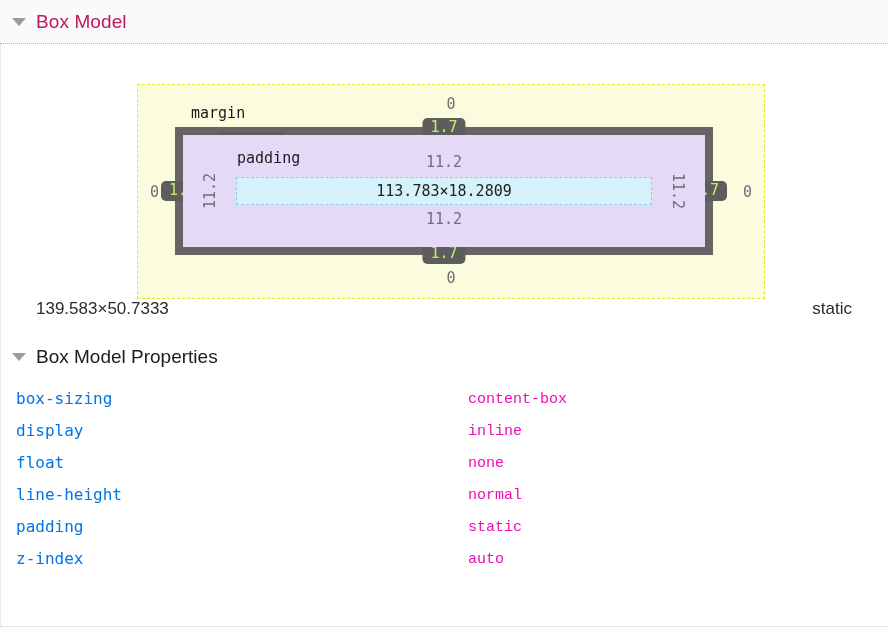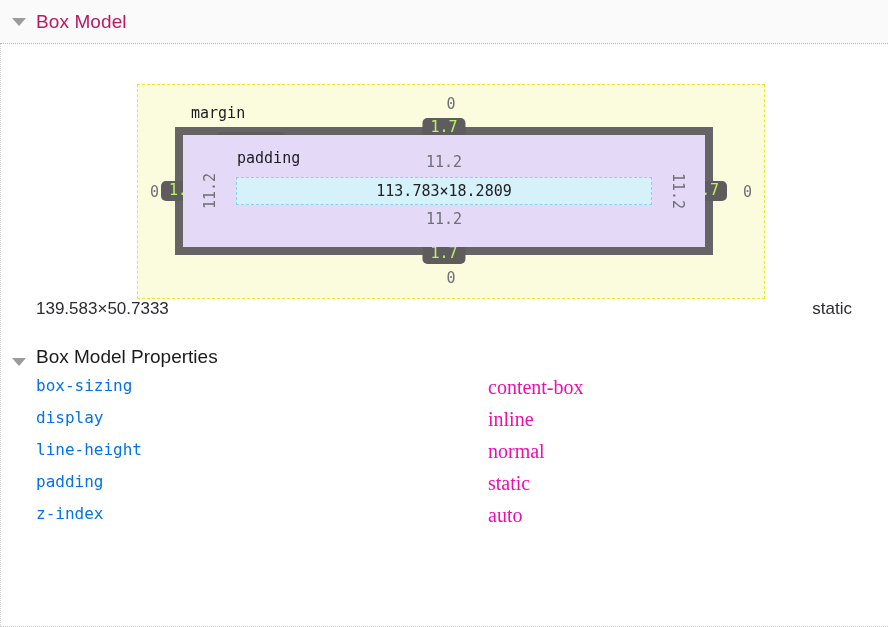--- a/index.html
+++ b/index.html
@@ -195,52 +195,52 @@
   }
   .summary-position {
     font-size: 17px;
     color: #2b2b30;
     font-family: "Liberation Sans", sans-serif;
   }
 
   
   .props-header {
     display: flex;
-    align-items: flex-end;
+    align-items: center;
     padding: 4px 0 6px 12px;
   }
   .props-header .twisty {
     border-top-color: #9b9b9b;
     margin-right: 10px;
   }
   .props-title {
     font-size: 19px;
     color: #1b1b1d;
     line-height: 1;
   }
   .props-list {
     padding-top: 4px;
   }
   .prop-row {
     display: flex;
-    align-items: flex-start;
+    align-items: flex-end;
     height: 32px;
-    padding-left: 36px;
+    padding-left: 16px;
   }
   .prop-name {
     font-family: "DejaVu Sans Mono", monospace;
     font-size: 16px;
     color: #0074e8;
     width: 452px;
     flex: 0 0 452px;
     white-space: nowrap;
   }
   .prop-value {
-    font-family: Liberation Serif, serif;
-    font-size: 20px;
+    font-family: Liberation Mono, monospace;
+    font-size: 15px;
     color: #ed0eb0;
     white-space: nowrap;
   }
 
   .bottom-rule {
     position: absolute;
     left: 0;
     right: 0;
     bottom: 0;
     height: 0;
@@ -314,20 +314,24 @@
 <div class="props-list">
   <div class="prop-row">
     <span class="prop-name">box-sizing</span>
     <span class="prop-value">content-box</span>
   </div>
   <div class="prop-row">
     <span class="prop-name">display</span>
     <span class="prop-value">inline</span>
   </div>
   <div class="prop-row">
+    <span class="prop-name">float</span>
+    <span class="prop-value">none</span>
+  </div>
+  <div class="prop-row">
     <span class="prop-name">line-height</span>
     <span class="prop-value">normal</span>
   </div>
   <div class="prop-row">
     <span class="prop-name">padding</span>
     <span class="prop-value">static</span>
   </div>
   <div class="prop-row">
     <span class="prop-name">z-index</span>
     <span class="prop-value">auto</span>

